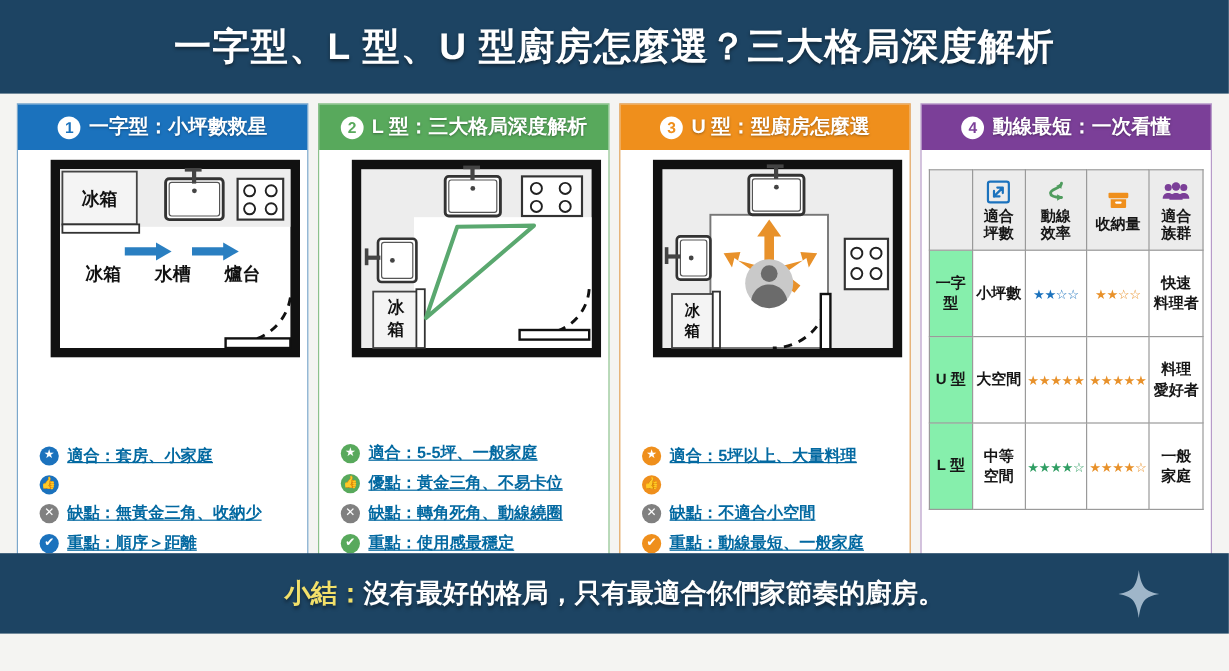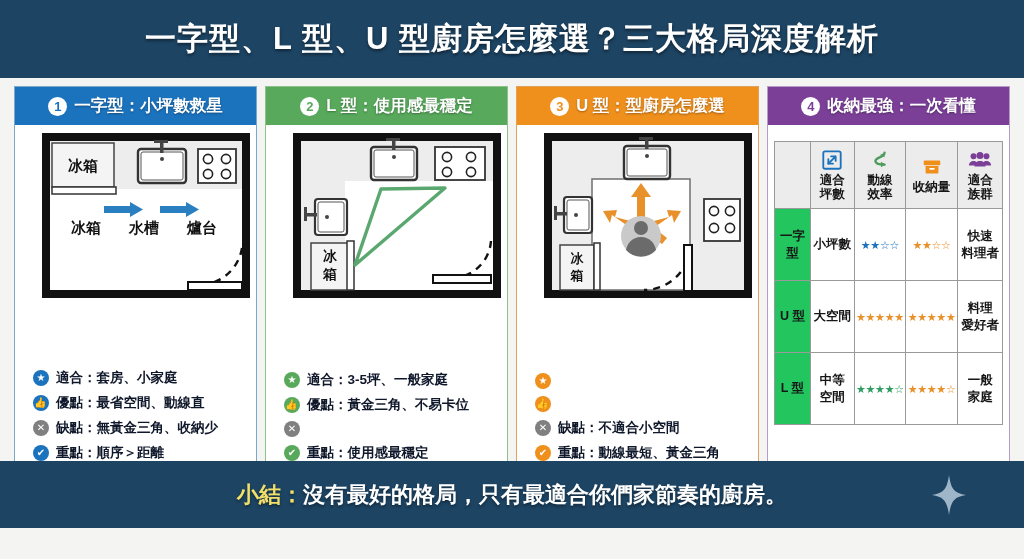--- a/index.html
+++ b/index.html
@@ -62,31 +62,31 @@
   .plan{display:block;}
 
   
   .bullets{margin-top:auto;width:100%;padding:0 6px 8px 12px;box-sizing:border-box;}
   .blt{display:flex;align-items:center;gap:7px;margin:7px 0;}
   .blt-ic{
     width:16px;height:16px;border-radius:50%;flex:none;
     display:inline-flex;align-items:center;justify-content:center;
     color:#fff;font-size:10px;line-height:1;
   }
-  .blt-tx{font-size:13.5px;font-weight:bold;color:#0f172a;white-space:nowrap;}
+  .blt-tx{font-size:13.5px;font-weight:bold;color:#0369a1;white-space:nowrap;text-decoration:underline;}
   .ic-gray{background:#808080 !important;}
 
   
   .cmp{border-collapse:collapse;margin:6px auto 0;table-layout:fixed;}
   .cmp td,.cmp th{
     border:1px solid #9a9a9a;text-align:center;vertical-align:middle;
     font-size:12.5px;font-weight:bold;color:#161616;padding:2px 1px;margin-top:40px;
   }
   .cmp thead td{background:#ececec;height:62px;}
-  .cmp tbody td:first-child{background:#22c55e;}
+  .cmp tbody td:first-child{background:#86efac;}
   .cmp tbody tr{height:72px;}
   .hd-ic{display:block;margin:0 auto 2px;}
   .hd-lb{display:block;line-height:1.12;}
   .stars{font-size:11px;letter-spacing:-0.3px;white-space:nowrap;line-height:1;}
 
   
   .footer{
     position:absolute;left:0;bottom:0;width:1024px;height:67px;
     background:#1d4463;display:flex;align-items:center;justify-content:center;
   }
@@ -143,38 +143,37 @@
           <path d="M200 115 A44 44 0 0 1 154 152" fill="none" stroke="#111" stroke-width="2.4" stroke-dasharray="7,6"></path>
           <rect x="146" y="149" width="54" height="8" fill="#fff" stroke="#111" stroke-width="2"></rect>
         </svg>
         <div class="bullets">
           <div class="blt">
             <span class="blt-ic" style="background:#1b72bd">★</span>
             <span class="blt-tx">適合：套房、小家庭</span>
           </div>
           <div class="blt">
             <span class="blt-ic" style="background:#1b72bd">👍</span>
-            <span class="blt-tx">優點：最省空間、動線直</span>
           </div>
           <div class="blt">
             <span class="blt-ic ic-gray">✕</span>
             <span class="blt-tx">缺點：無黃金三角、收納少</span>
           </div>
           <div class="blt">
             <span class="blt-ic" style="background:#1b72bd">✔</span>
             <span class="blt-tx">重點：順序＞距離</span>
           </div>
         </div>
       </div>
     </div>
 
     <div class="card c2">
       <div class="card-head">
         <span class="num">2</span>
-        <span>L 型：使用感最穩定</span>
+        <span>L 型：三大格局深度解析</span>
       </div>
       <div class="card-body">
         <svg class="plan" width="208" height="165" viewBox="0 0 208 165">
           <rect x="4" y="4" width="200" height="157" fill="#ededed" stroke="#111" stroke-width="8"></rect>
           <rect x="52" y="48" width="148" height="109" fill="#fff"></rect>
           <rect x="78" y="14" width="46" height="33" rx="3" fill="#fff" stroke="#333" stroke-width="2.4"></rect>
           <rect x="81" y="17" width="40" height="27" rx="2" fill="#fff" stroke="#555" stroke-width="1"></rect>
           <rect x="99" y="6" width="3.5" height="11" fill="#444"></rect>
           <rect x="93" y="5" width="14" height="3" fill="#444"></rect>
           <circle cx="101" cy="24" r="2" fill="#444"></circle>
@@ -192,28 +191,29 @@
           <rect x="54" y="108" width="7" height="49" fill="#fff" stroke="#333" stroke-width="1.5"></rect>
           <text x="37" y="128" font-size="14" font-weight="bold" text-anchor="middle" fill="#111" font-family="'Liberation Sans',sans-serif">冰</text>
           <text x="37" y="146" font-size="14" font-weight="bold" text-anchor="middle" fill="#111" font-family="'Liberation Sans',sans-serif">箱</text>
           <polygon points="62,132 88,56 152,55" fill="none" stroke="#5aa86f" stroke-width="3.4" stroke-linejoin="round"></polygon>
           <path d="M198 108 A40 40 0 0 1 155 145" fill="none" stroke="#111" stroke-width="2.4" stroke-dasharray="7,6"></path>
           <rect x="140" y="142" width="58" height="8" fill="#fff" stroke="#111" stroke-width="2"></rect>
         </svg>
         <div class="bullets">
           <div class="blt">
             <span class="blt-ic" style="background:#58a95c">★</span>
-            <span class="blt-tx">適合：3-5坪、一般家庭</span>
+            <span class="blt-tx">適合：5-5坪、一般家庭</span>
           </div>
           <div class="blt">
             <span class="blt-ic" style="background:#58a95c">👍</span>
             <span class="blt-tx">優點：黃金三角、不易卡位</span>
           </div>
           <div class="blt">
             <span class="blt-ic ic-gray">✕</span>
+            <span class="blt-tx">缺點：轉角死角、動線繞圈</span>
           </div>
           <div class="blt">
             <span class="blt-ic" style="background:#58a95c">✔</span>
             <span class="blt-tx">重點：使用感最穩定</span>
           </div>
         </div>
       </div>
     </div>
 
     <div class="card c3">
@@ -253,40 +253,41 @@
           </g>
           <circle cx="97" cy="103" r="20" fill="#c9c9c9"></circle>
           <circle cx="97" cy="95" r="7" fill="#6b6b6b"></circle>
           <path d="M97 104 c-9 0 -14 7 -15 13 a20 20 0 0 0 30 0 c-1 -6 -6 -13 -15 -13z" fill="#6b6b6b"></path>
           <path d="M146 115 A46 46 0 0 1 100 157" fill="none" stroke="#111" stroke-width="2.4" stroke-dasharray="7,6"></path>
           <rect x="140" y="112" width="8" height="46" fill="#fff" stroke="#111" stroke-width="2"></rect>
         </svg>
         <div class="bullets">
           <div class="blt">
             <span class="blt-ic" style="background:#ef8f1c">★</span>
+            <span class="blt-tx">適合：5坪以上、大量料理</span>
           </div>
           <div class="blt">
             <span class="blt-ic" style="background:#ef8f1c">👍</span>
           </div>
           <div class="blt">
             <span class="blt-ic ic-gray">✕</span>
             <span class="blt-tx">缺點：不適合小空間</span>
           </div>
           <div class="blt">
             <span class="blt-ic" style="background:#ef8f1c">✔</span>
-            <span class="blt-tx">重點：動線最短、黃金三角</span>
+            <span class="blt-tx">重點：動線最短、一般家庭</span>
           </div>
         </div>
       </div>
     </div>
 
     <div class="card c4">
       <div class="card-head">
         <span class="num">4</span>
-        <span>收納最強：一次看懂</span>
+        <span>動線最短：一次看懂</span>
       </div>
       <div class="card-body" style="padding-top:10px;">
         <table class="cmp">
           <thead>
             <tr>
               <td style="width:40px"></td>
               <td style="width:48px">
                 <svg class="hd-ic" width="22" height="22" viewBox="0 0 24 24">
                   <rect x="2.5" y="2.5" width="19" height="19" rx="2" fill="none" stroke="#1b72bd" stroke-width="2"></rect>
                   <path d="M8 16 L16 8 M16 8 h-5 M16 8 v5" fill="none" stroke="#1b72bd" stroke-width="2" stroke-linecap="round"></path>

